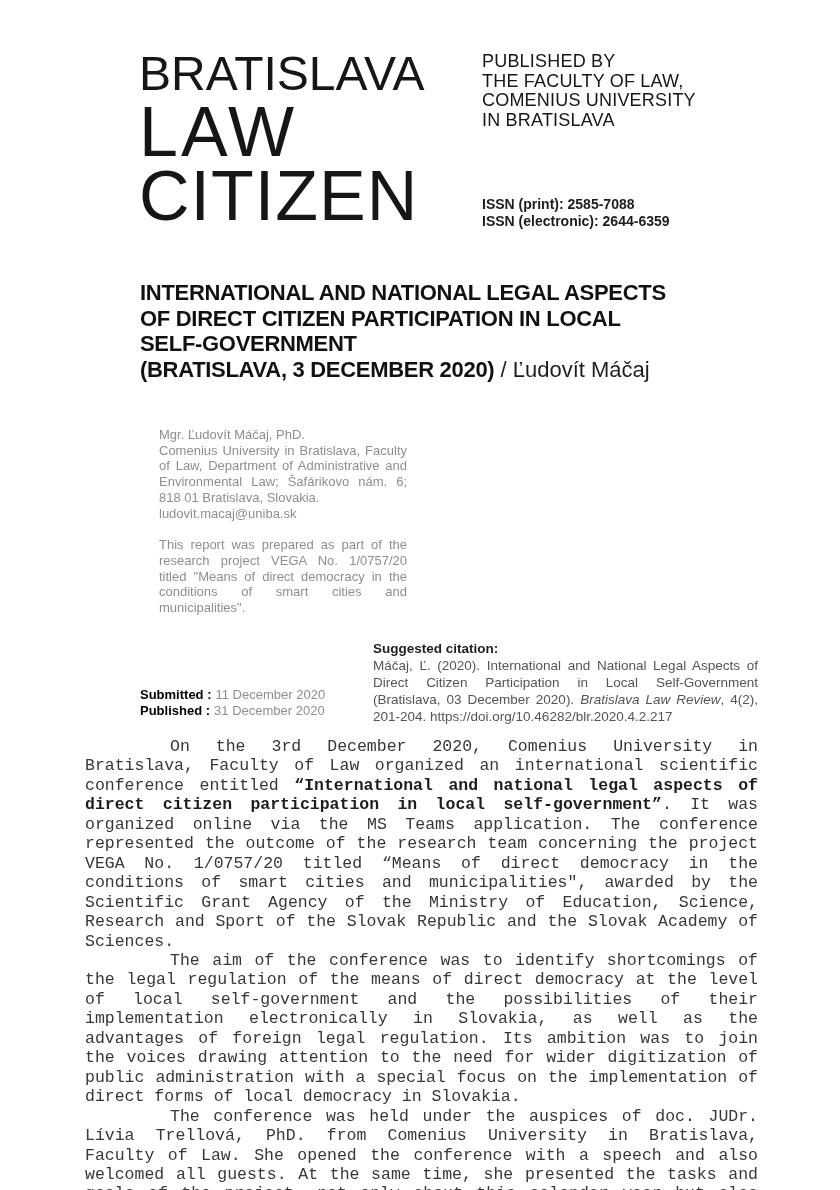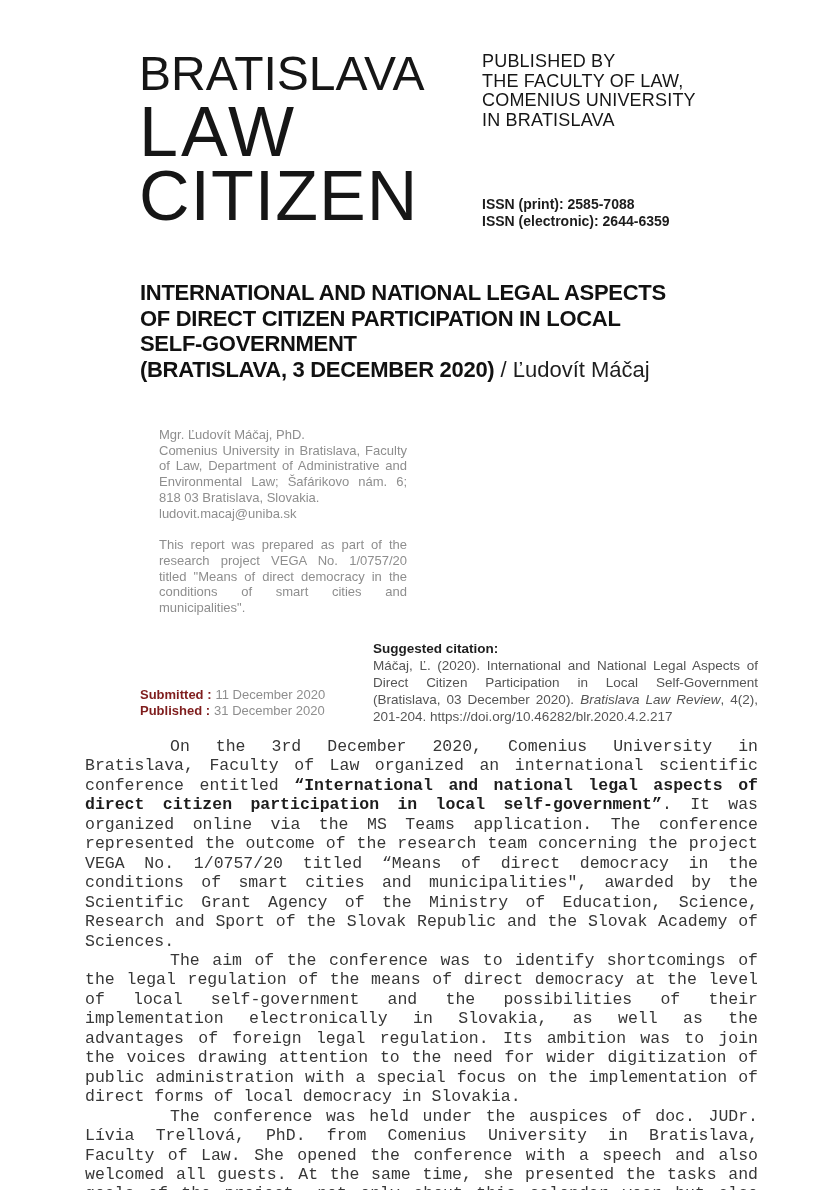--- a/index.html
+++ b/index.html
@@ -78,21 +78,21 @@
   .meta-left .affiliation { text-align: justify; }
   .meta-left .project-note { margin-top: 16px; text-align: justify; }
 
   .dates {
     position: absolute;
     left: 140px;
     top: 687px;
     font-size: 13px;
     line-height: 16px;
   }
-  .dates .dl { font-weight: bold; color: #7f1d1d; }
+  .dates .dl { font-weight: bold; color: #000000; }
   .dates .dv { color: #8e8e8e; margin-left: 4px; }
 
   
   .citation {
     position: absolute;
     left: 373px;
     top: 640px;
     width: 385px;
     font-size: 13.5px;
     line-height: 17px;
@@ -143,21 +143,21 @@
     <h1>
       <span class="t-line">INTERNATIONAL AND NATIONAL LEGAL ASPECTS</span>
       <span class="t-line">OF DIRECT CITIZEN PARTICIPATION IN LOCAL</span>
       <span class="t-line">SELF-GOVERNMENT</span>
       <span class="t-line4"><span>(BRATISLAVA, 3 DECEMBER 2020)</span><span class="t-author"> / </span><span class="t-author">Ľudovít Máčaj</span></span>
     </h1>
   </section>
 
   <aside class="meta-left">
     <p class="author-name">Mgr. Ľudovít Máčaj, PhD.</p>
-    <p class="affiliation">Comenius University in Bratislava, Faculty of Law, Department of Administrative and Environmental Law; Šafárikovo nám. 6; 818 03 Bratislava, Slovakia.</p>
+    <p class="affiliation">Comenius University in Bratislava, Faculty of Law, Department of Administrative and Environmental Law; Šafárikovo nám. 6; 818 01 Bratislava, Slovakia.</p>
     <p class="email">ludovit.macaj@uniba.sk</p>
     <p class="project-note">This report was prepared as part of the research project VEGA No. 1/0757/20 titled "Means of direct democracy in the conditions of smart cities and municipalities".</p>
   </aside>
 
   <div class="dates">
     <div><span class="dl">Submitted :</span><span class="dv">11 December 2020</span></div>
     <div><span class="dl">Published :</span><span class="dv">31 December 2020</span></div>
   </div>
 
   <aside class="citation">

